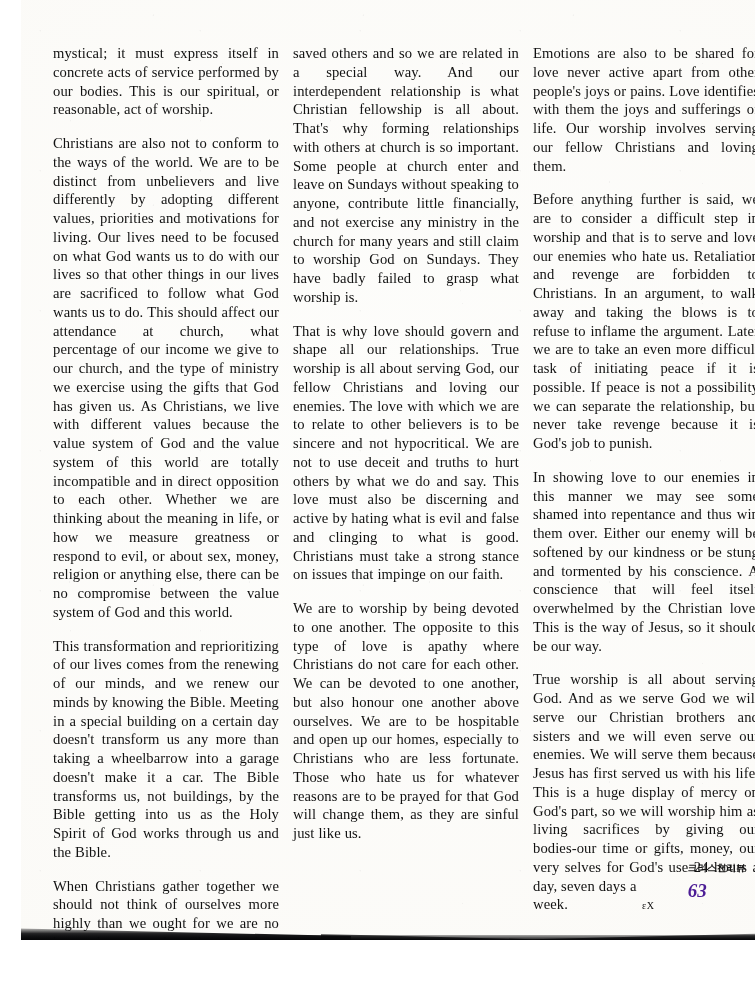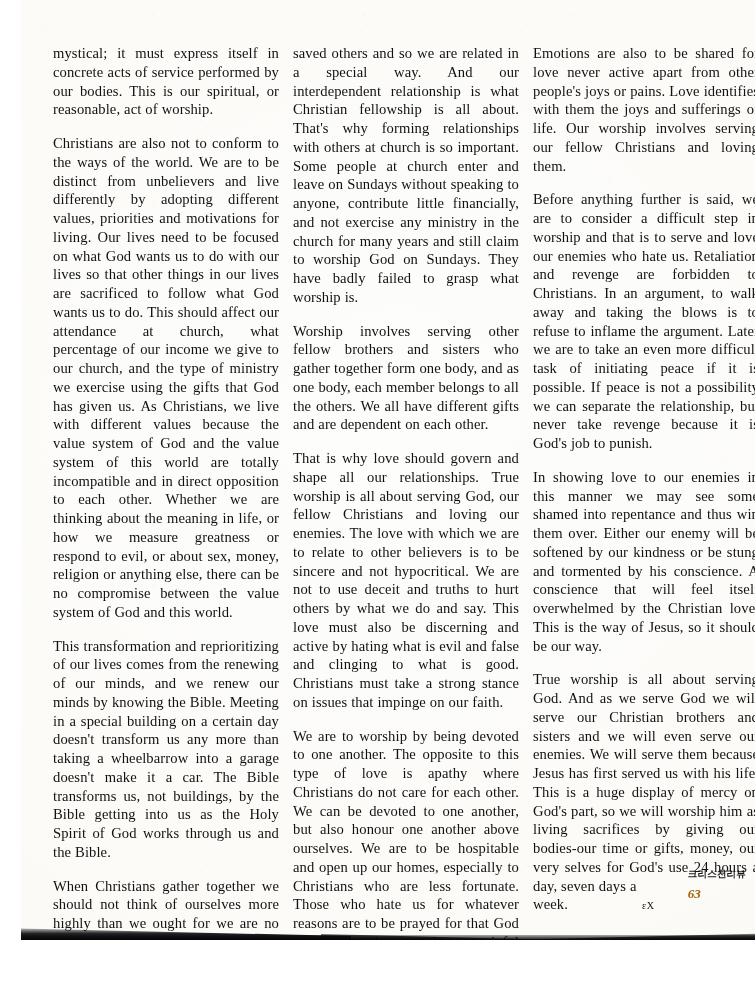--- a/index.html
+++ b/index.html
@@ -100,23 +100,23 @@
     font-family: "DejaVu Sans", sans-serif;
     font-size: 9.5px;
     font-weight: bold;
     color: #171717;
     letter-spacing: 0.2px;
   }
 
   #footer .folio {
     font-family: "Liberation Serif", serif;
     font-style: italic;
-    font-size: 13px;
+    font-size: 19px;
     font-weight: bold;
-    color: #a16207;
+    color: #4c1d95;
   }
 
   
   #scan-edge {
     position: absolute;
     left: 0;
     bottom: 0;
     width: 100%;
     height: 34px;
     pointer-events: none;
@@ -178,21 +178,20 @@
 
     <div class="column">
       <p>mystical; it must express itself in concrete acts of service performed by our bodies. This is our spiritual, or reasonable, act of worship.</p>
       <p>Christians are also not to conform to the ways of the world. We are to be distinct from unbelievers and live differently by adopting different values, priorities and motivations for living. Our lives need to be focused on what God wants us to do with our lives so that other things in our lives are sacrificed to follow what God wants us to do. This should affect our attendance at church, what percentage of our income we give to our church, and the type of ministry we exercise using the gifts that God has given us. As Christians, we live with different values because the value system of God and the value system of this world are totally incompatible and in direct opposition to each other. Whether we are thinking about the meaning in life, or how we measure greatness or respond to evil, or about sex, money, religion or anything else, there can be no compromise between the value system of God and this world.</p>
       <p>This transformation and reprioritizing of our lives comes from the renewing of our minds, and we renew our minds by knowing the Bible. Meeting in a special building on a certain day doesn't transform us any more than taking a wheelbarrow into a garage doesn't make it a car. The Bible transforms us, not buildings, by the Bible getting into us as the Holy Spirit of God works through us and the Bible.</p>
       <p>When Christians gather together we should not think of ourselves more highly than we ought for we are no better than any other Christian since we all form one body and belong to each other. God has saved us, but he has also</p>
     </div>
 
     <div class="column">
       <p>saved others and so we are related in a special way. And our interdependent relationship is what Christian fellowship is all about. That's why forming relationships with others at church is so important. Some people at church enter and leave on Sundays without speaking to anyone, contribute little financially, and not exercise any ministry in the church for many years and still claim to worship God on Sundays. They have badly failed to grasp what worship is.</p>
-      <p>Worship involves serving other fellow brothers and sisters who gather together form one body, and as one body, each member belongs to all the others. We all have different gifts and are dependent on each other.</p>
       <p>That is why love should govern and shape all our relationships. True worship is all about serving God, our fellow Christians and loving our enemies. The love with which we are to relate to other believers is to be sincere and not hypocritical. We are not to use deceit and truths to hurt others by what we do and say. This love must also be discerning and active by hating what is evil and false and clinging to what is good. Christians must take a strong stance on issues that impinge on our faith.</p>
       <p>We are to worship by being devoted to one another. The opposite to this type of love is apathy where Christians do not care for each other. We can be devoted to one another, but also honour one another above ourselves. We are to be hospitable and open up our homes, especially to Christians who are less fortunate. Those who hate us for whatever reasons are to be prayed for that God will change them, as they are sinful just like us.</p>
     </div>
 
     <div class="column">
       <p>Emotions are also to be shared for love never active apart from other people's joys or pains. Love identifies with them the joys and sufferings of life. Our worship involves serving our fellow Christians and loving them.</p>
       <p>Before anything further is said, we are to consider a difficult step in worship and that is to serve and love our enemies who hate us. Retaliation and revenge are forbidden to Christians. In an argument, to walk away and taking the blows is to refuse to inflame the argument. Later we are to take an even more difficult task of initiating peace if it is possible. If peace is not a possibility we can separate the relationship, but never take revenge because it is God's job to punish.</p>
       <p>In showing love to our enemies in this manner we may see some shamed into repentance and thus win them over. Either our enemy will be softened by our kindness or be stung and tormented by his conscience. A conscience that will feel itself overwhelmed by the Christian love. This is the way of Jesus, so it should be our way.</p>
       <p>
         <span>True worship is all about serving God. And as we serve God we will serve our Christian brothers and sisters and we will even serve our enemies. We will serve them because Jesus has first served us with his life. This is a huge display of mercy on God's part, so we will worship him as living sacrifices by giving our bodies-our time or gifts, money, our very selves for God's use 24 hours a day, seven days a</span>

